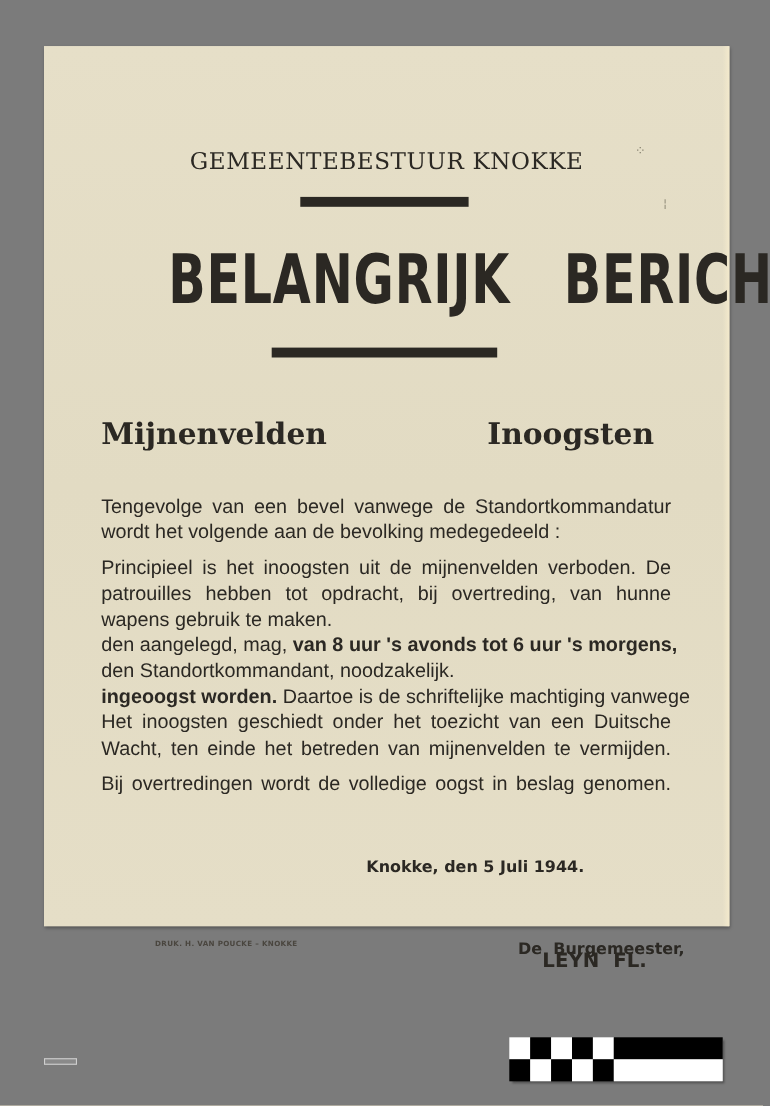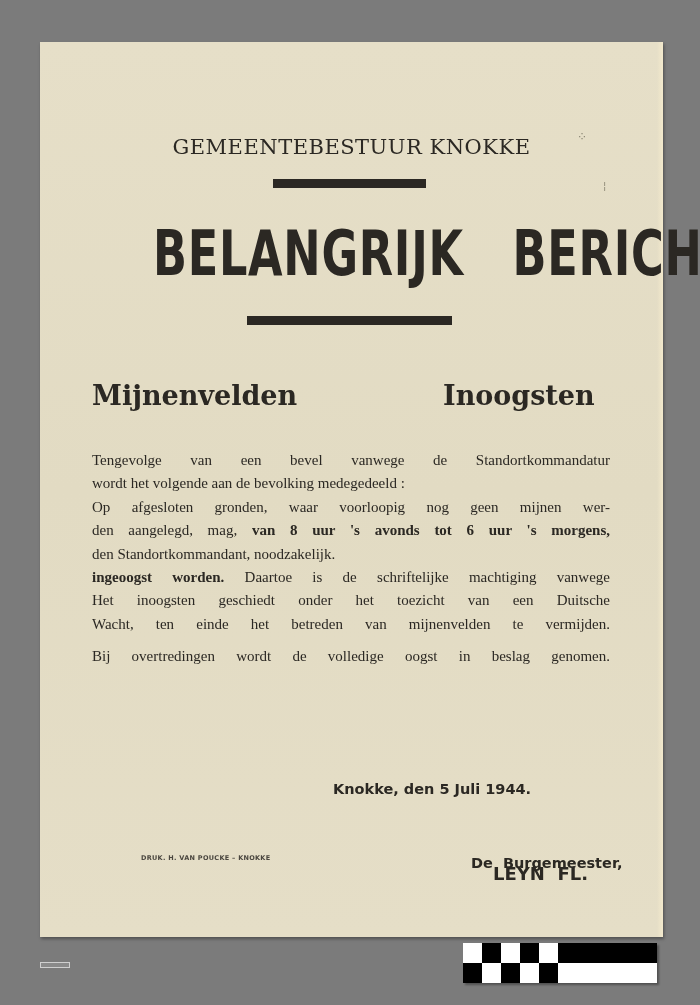--- a/index.html
+++ b/index.html
@@ -1,21 +1,21 @@
 <!DOCTYPE html>
 <html><head>
 <meta charset="utf-8">
 <style>
   html, body { margin:0; padding:0; }
   body {
     width:700px; height:1005px; background:#7b7b7b; position:relative; overflow:hidden;
     font-family:"DejaVu Sans", sans-serif;
   }
   .paper {
-    position:absolute; left:40px; top:42px; width:623px; height:895px;
+    position:absolute; left:40px; top:42px; width:623px; height:800px;
     background:#e4ddc6;
     background-image: linear-gradient(180deg, #e6dfc8 0%, #e2dbc3 50%, #e5dec7 100%);
     box-shadow: 1px 2px 3px rgba(0,0,0,0.35);
   }
   .paper .edge-r {
     position:absolute; right:0; top:0; width:6px; height:100%;
     background:linear-gradient(90deg, rgba(255,250,230,0) 0%, rgba(245,235,205,0.9) 100%);
   }
   .txt { position:absolute; color:#2b2823; white-space:nowrap; }
   .authority {
@@ -28,21 +28,21 @@
   .headline {
     left:0; width:623px; top:176px; text-align:center;
     font-family:"DejaVu Sans", sans-serif; font-weight:bold;
     font-size:62px; line-height:72px; letter-spacing:1px;
   }
   .headline span { display:inline-block; transform:scaleX(0.72); transform-origin:center; }
   .h-left  { left:52px;  top:338px; font-family:"DejaVu Serif", serif; font-weight:bold; font-size:27px; }
   .h-right { left:403px; top:338px; font-family:"DejaVu Serif", serif; font-weight:bold; font-size:27px; }
   .body {
     position:absolute; left:52px; width:518px; top:407px;
-    font-family:Liberation Serif, serif; font-size:15px; line-height:23.4px; color:#2b2823;
+    font-family:Liberation Sans, sans-serif; font-size:18px; line-height:23.4px; color:#2b2823;
   }
   .body p { margin:0; text-align:justify; text-align-last:auto; }
   .body p.gap { margin-top:9px; }
   .body .line { display:block; text-align:justify; text-align-last:justify; white-space:nowrap; }
   .body .line.last { text-align-last:left; }
   .body b { font-weight:bold; }
   .date  { left:293px; top:739px; font-weight:bold; font-size:14.5px; }
   .title { left:431px; top:813px; font-weight:bold; font-size:14.5px; }
   .name  { left:453px; top:821px; font-weight:bold; font-size:18px; }
   .printer { left:101px; top:812px; font-size:6.5px; font-weight:bold; letter-spacing:0.3px; color:#4a463f; }
@@ -75,22 +75,26 @@
   <div class="txt h-right">Inoogsten</div>
 
   <div class="stain" style="left:537px; top:88px;">⁘</div>
   <div class="stain" style="left:563px; top:138px; font-size:10px;">¦</div>
 
   <div class="body">
     <p>
       <span class="line">Tengevolge van een bevel vanwege de Standortkommandatur</span>
       <span class="line last">wordt het volgende aan de bevolking medegedeeld :</span>
     </p>
+    <p class="gap">
+      <span class="line">Principieel is het inoogsten uit de mijnenvelden verboden. De</span>
+      <span class="line">patrouilles hebben tot opdracht, bij overtreding, van hunne</span>
+      <span class="line last">wapens gebruik te maken.</span>
+    </p>
     <p>
-      <span class="line"><span>Op afgesloten gronden, waar voorloopig nog geen mijnen wer-</span></span>
       <span class="line"><span>den aangelegd, mag, </span><b>van 8 uur 's avonds tot 6 uur 's morgens,</b></span>
       <span class="line last"><span>den Standortkommandant, noodzakelijk.</span></span>
       <span class="line"><b>ingeoogst worden.</b><span> Daartoe is de schriftelijke machtiging vanwege</span></span>
     </p>
     <p>
       <span class="line">Het inoogsten geschiedt onder het toezicht van een Duitsche</span>
       <span class="line">Wacht, ten einde het betreden van mijnenvelden te vermijden.</span>
     </p>
     <p class="gap">
       <span class="line">Bij overtredingen wordt de volledige oogst in beslag genomen.</span>

